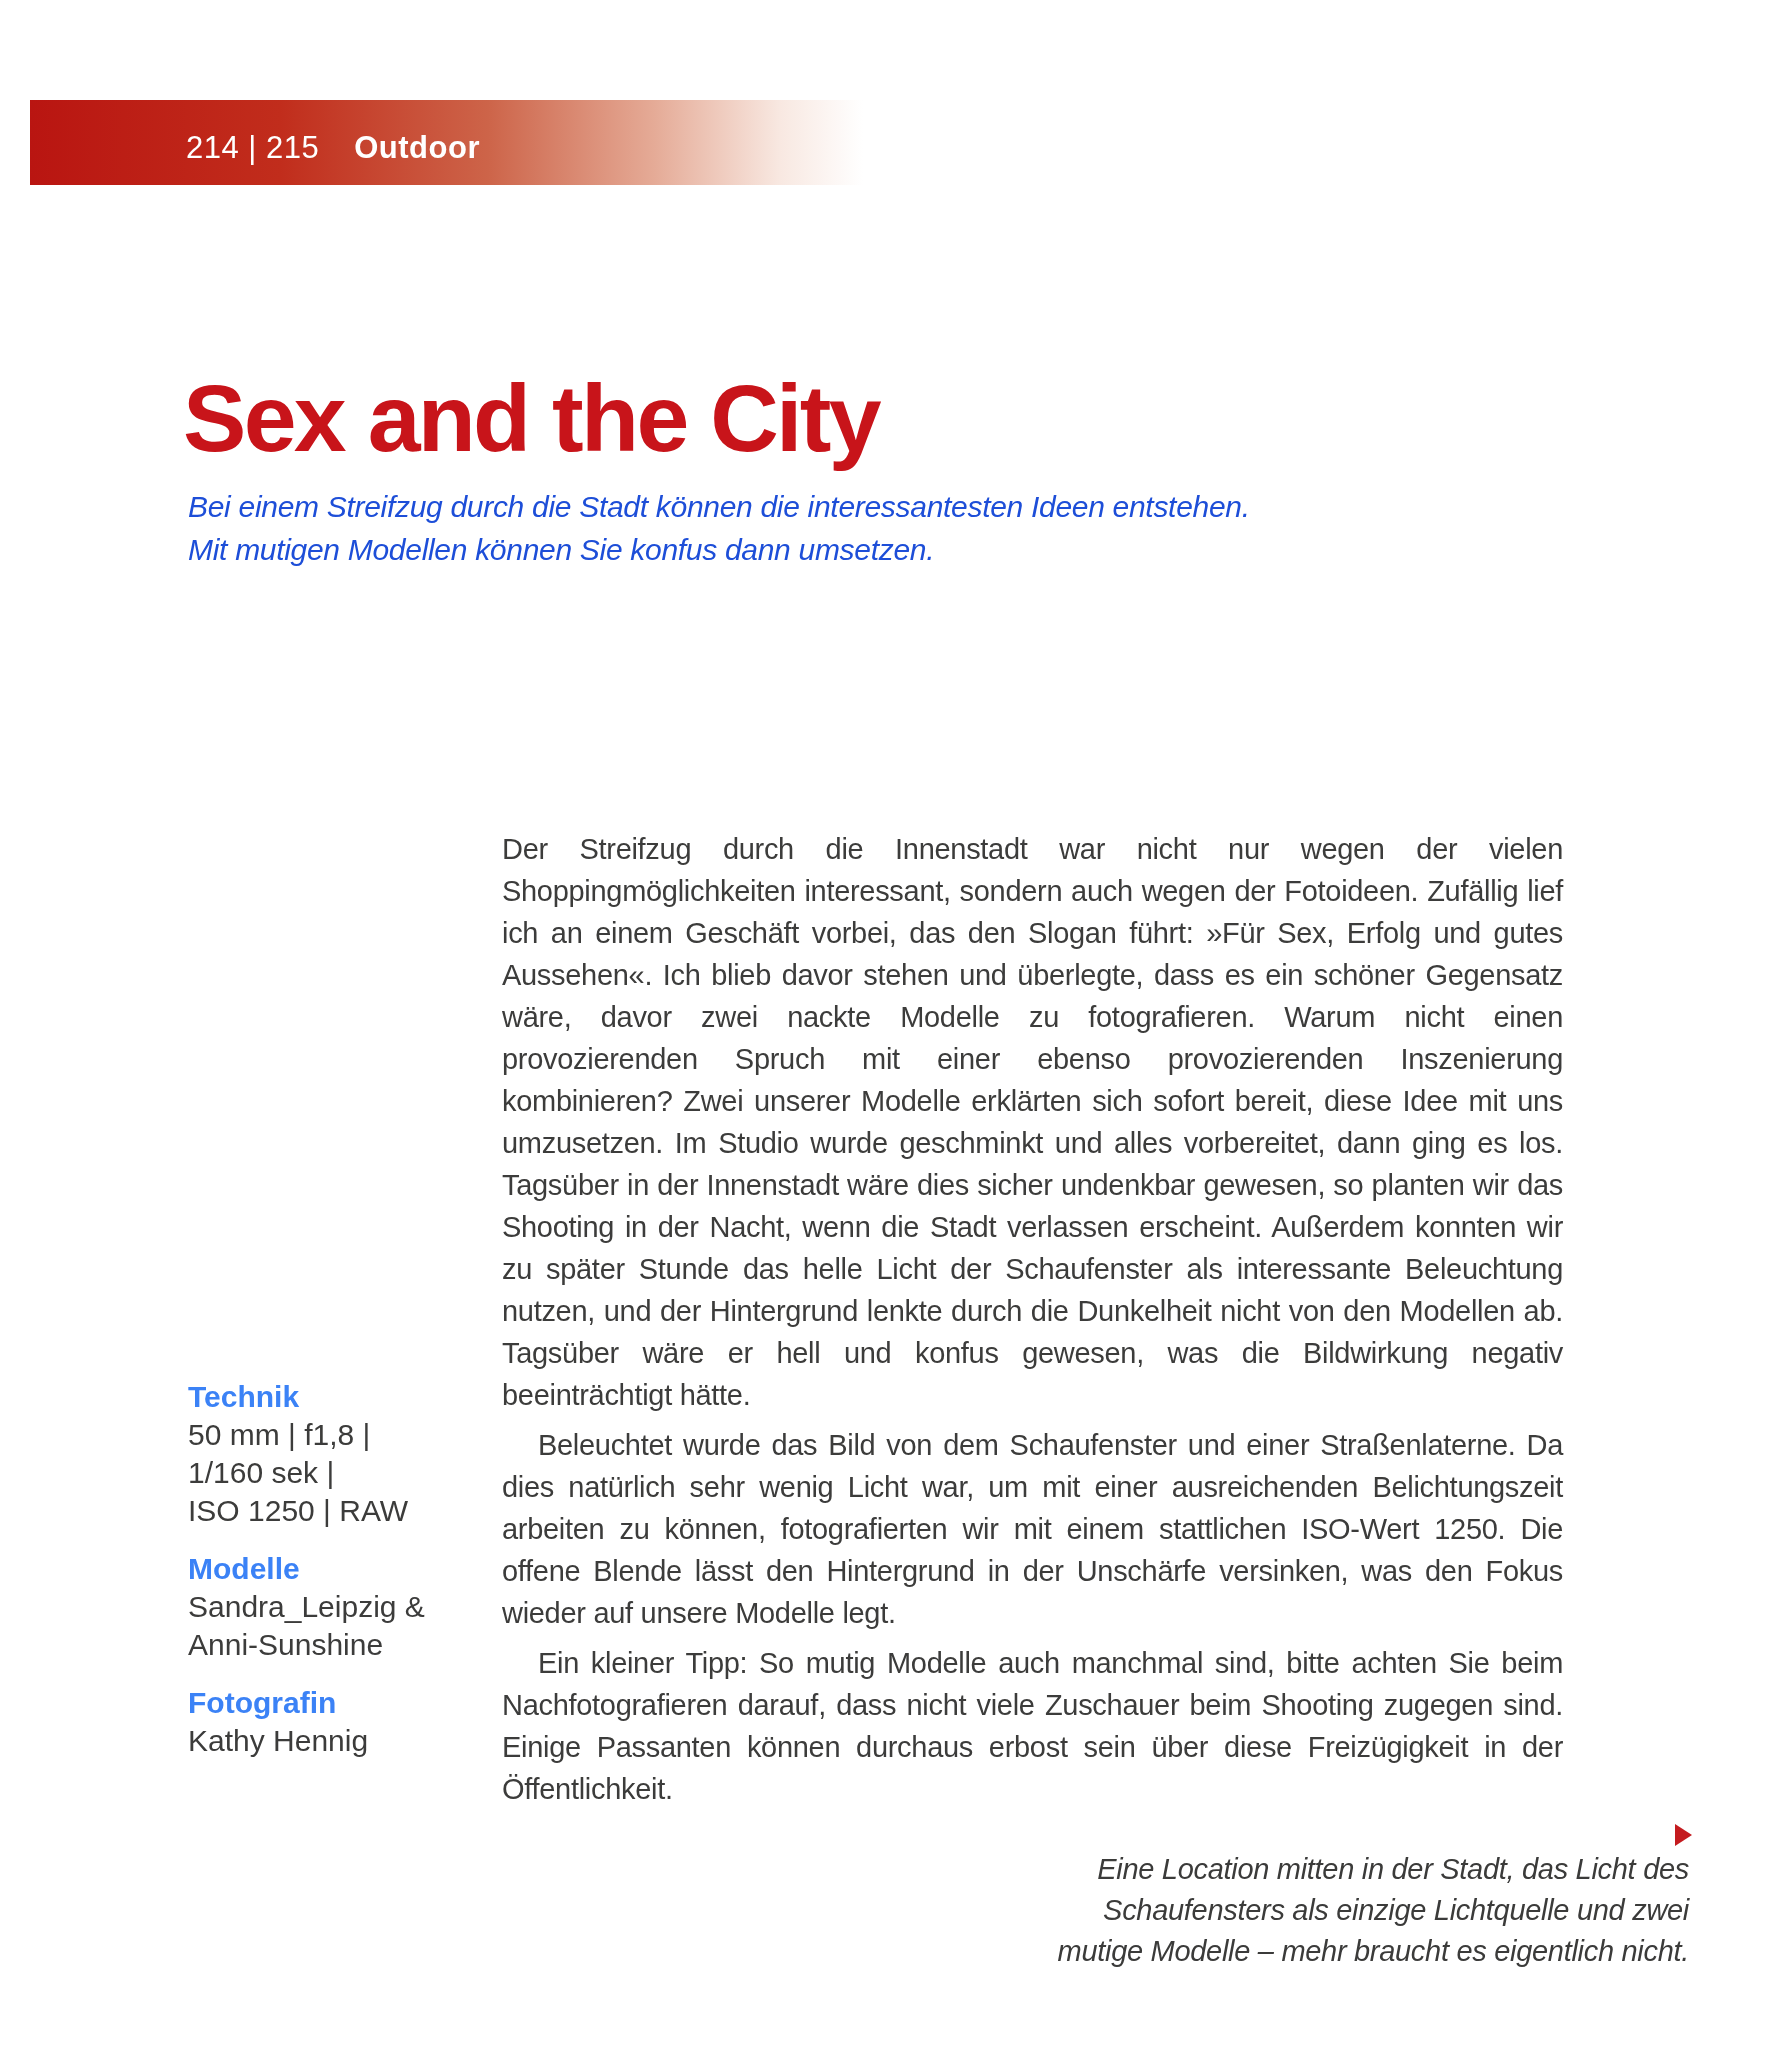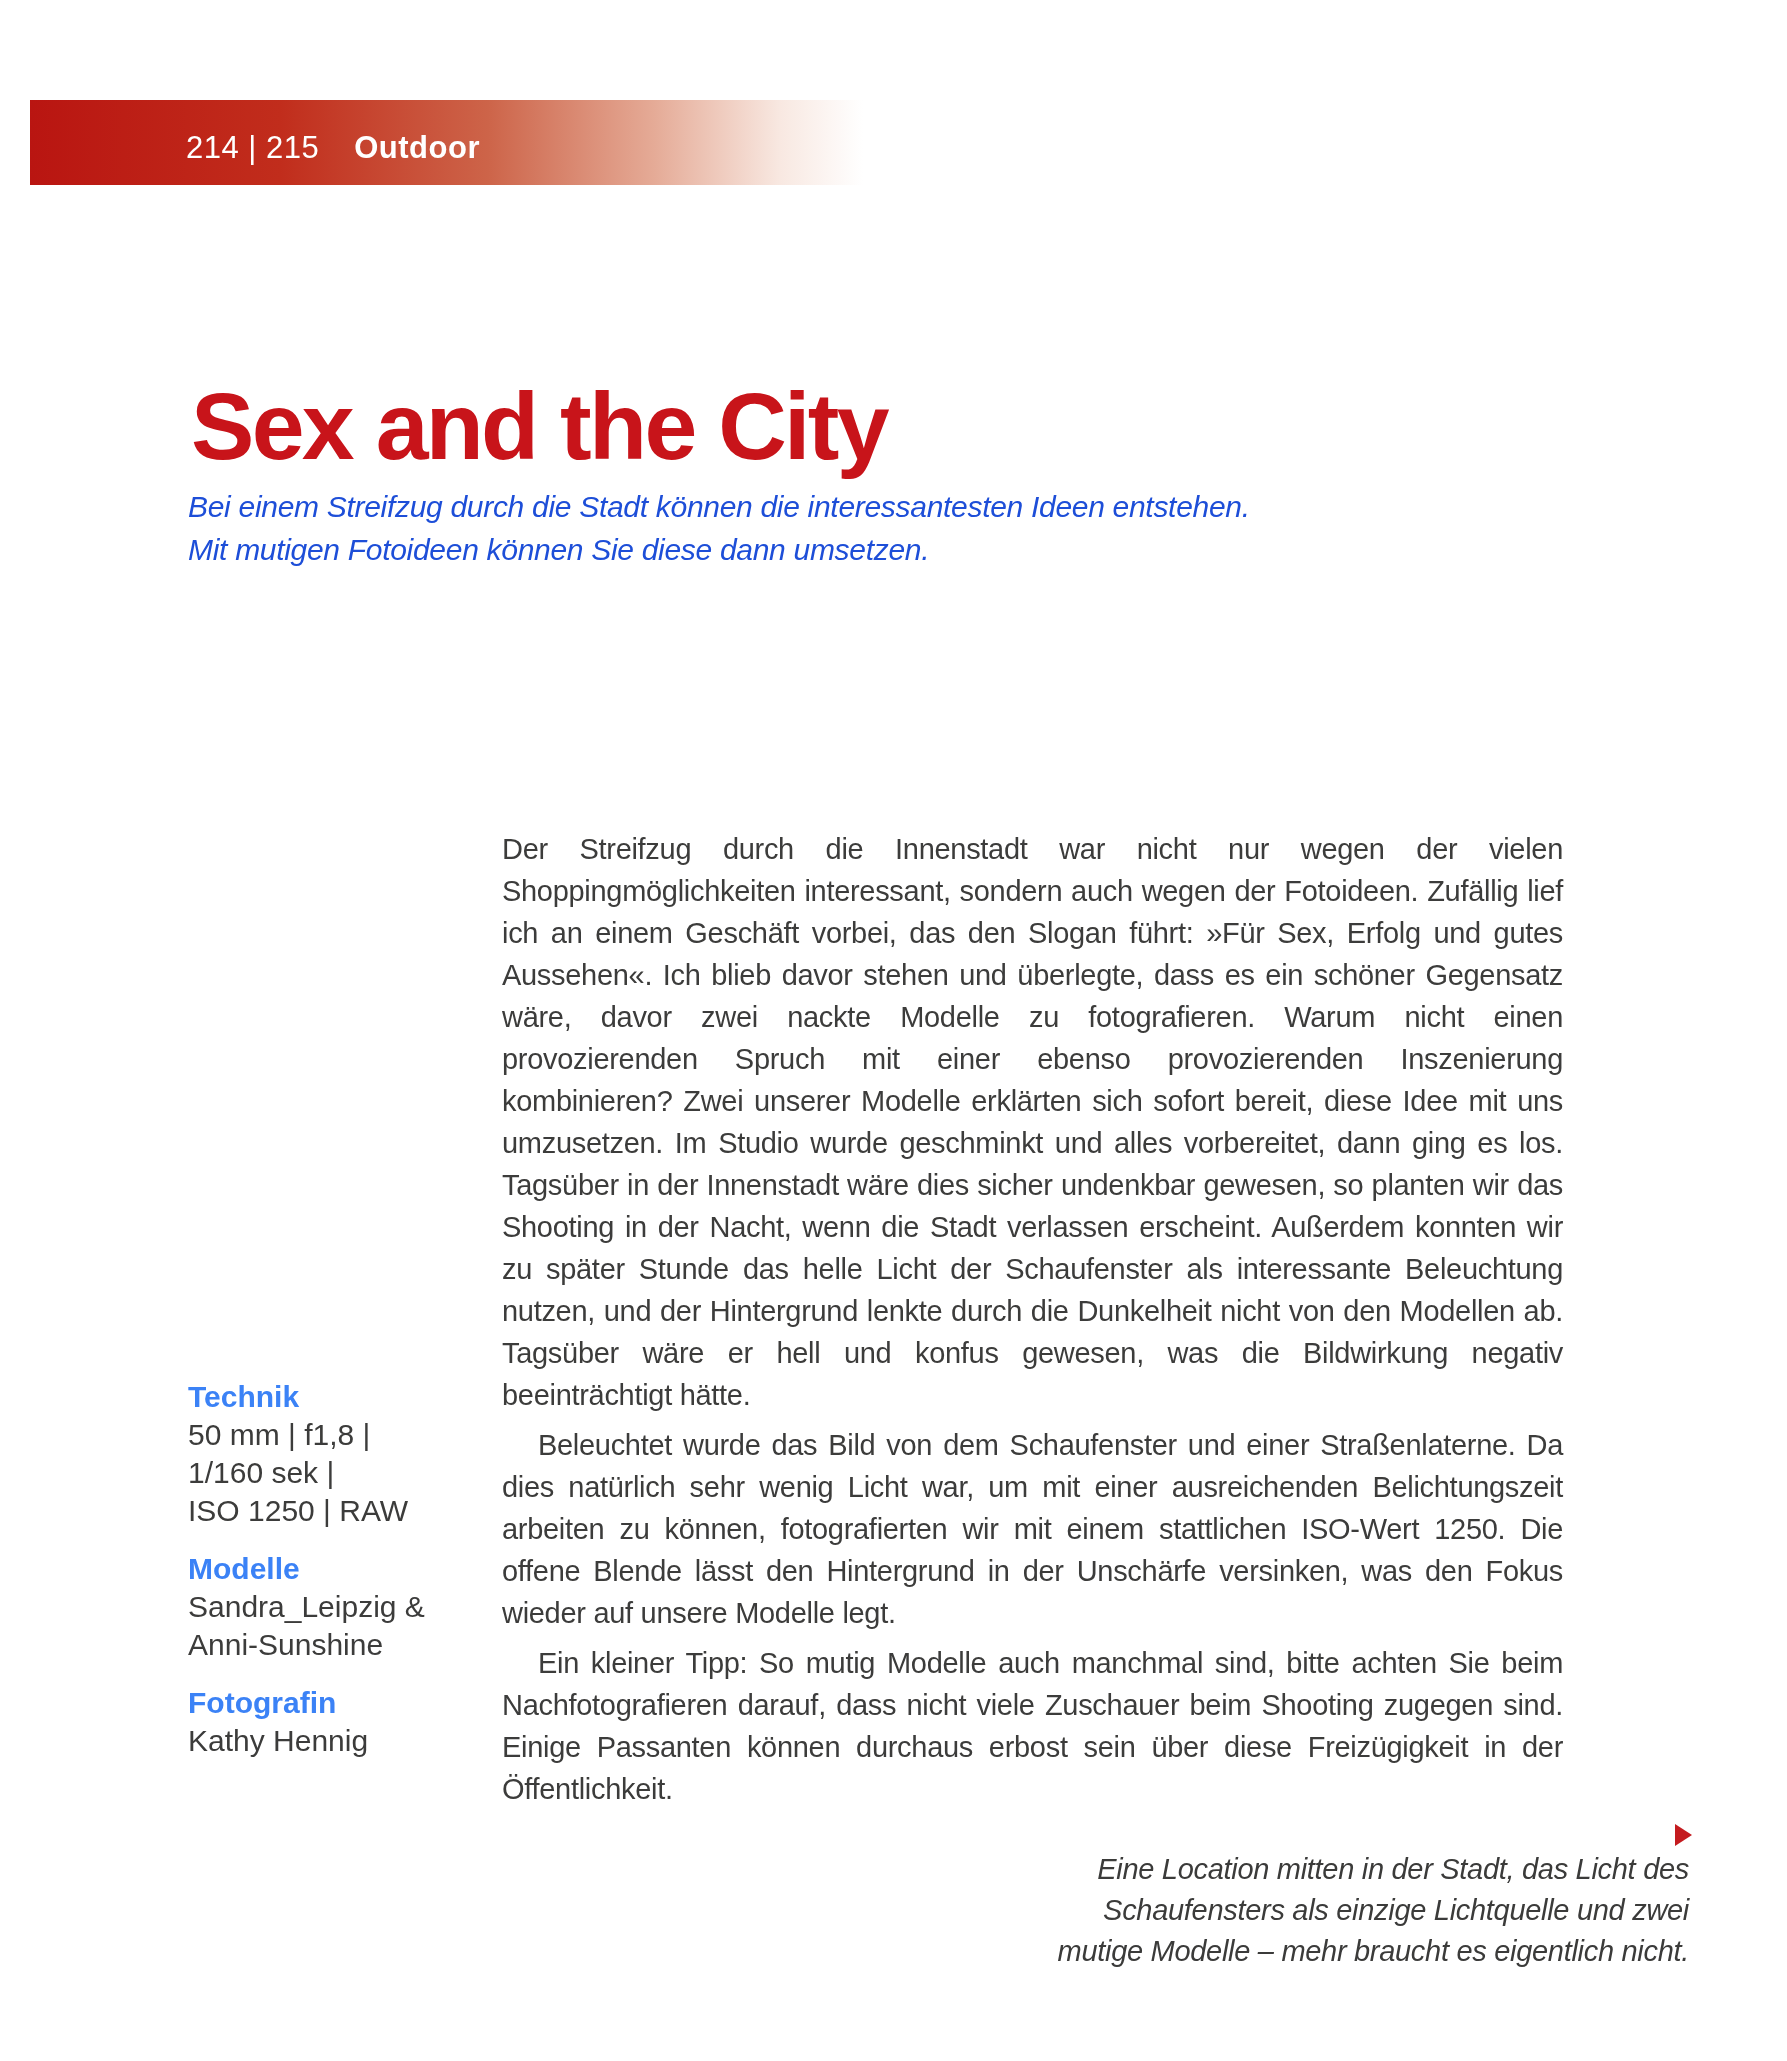--- a/index.html
+++ b/index.html
@@ -40,21 +40,21 @@
     white-space: nowrap;
   }
   .header-text .section { margin-left: 35px; font-weight: bold; }
   .header-text .pages { font-weight: normal; }
 
   
   .title {
     position: absolute;
     left: 183px;
     top: 371px;
-    margin: 8px;
+    margin: 0;
     font-size: 95px;
     line-height: 1;
     font-weight: bold;
     letter-spacing: -2.7px;
     color: #c8141a;
     white-space: nowrap;
   }
   .subtitle {
     position: absolute;
     left: 188px;
@@ -128,21 +128,21 @@
   <div class="header-bar">
     <div class="header-text">
       <span class="pages">214 | 215</span><span class="section">Outdoor</span>
     </div>
   </div>
 
   <h1 class="title">Sex and the City</h1>
 
   <div class="subtitle">
     <div>Bei einem Streifzug durch die Stadt können die interessantesten Ideen entstehen.</div>
-    <div>Mit mutigen Fotoideen können Sie diese dann umsetzen.</div>
+    <div>Mit mutigen Modellen können Sie konfus dann umsetzen.</div>
   </div>
 
   <div class="body-col">
     <p>Der Streifzug durch die Innenstadt war nicht nur wegen der vielen Shoppingmöglichkeiten interessant, sondern auch wegen der Fotoideen. Zufällig lief ich an einem Geschäft vorbei, das den Slogan führt: »Für Sex, Erfolg und gutes Aussehen«. Ich blieb davor stehen und überlegte, dass es ein schöner Gegensatz wäre, davor zwei nackte Modelle zu fotografieren. Warum nicht einen provozierenden Spruch mit einer ebenso provozierenden Inszenierung kombinieren? Zwei unserer Modelle erklärten sich sofort bereit, diese Idee mit uns umzusetzen. Im Studio wurde geschminkt und alles vorbereitet, dann ging es los. Tagsüber in der Innenstadt wäre dies sicher undenkbar gewesen, so planten wir das Shooting in der Nacht, wenn die Stadt verlassen erscheint. Außerdem konnten wir zu später Stunde das helle Licht der Schaufenster als interessante Beleuchtung nutzen, und der Hintergrund lenkte durch die Dunkelheit nicht von den Modellen ab. Tagsüber wäre er hell und konfus gewesen, was die Bildwirkung negativ beeinträchtigt hätte.</p>
     <p>Beleuchtet wurde das Bild von dem Schaufenster und einer Straßenlaterne. Da dies natürlich sehr wenig Licht war, um mit einer ausreichenden Belichtungszeit arbeiten zu können, fotografierten wir mit einem stattlichen ISO-Wert 1250. Die offene Blende lässt den Hintergrund in der Unschärfe versinken, was den Fokus wieder auf unsere Modelle legt.</p>
     <p>Ein kleiner Tipp: So mutig Modelle auch manchmal sind, bitte achten Sie beim Nachfotografieren darauf, dass nicht viele Zuschauer beim Shooting zugegen sind. Einige Passanten können durchaus erbost sein über diese Freizügigkeit in der Öffentlichkeit.</p>
   </div>
 
   <aside class="sidebar">
     <div class="group">

